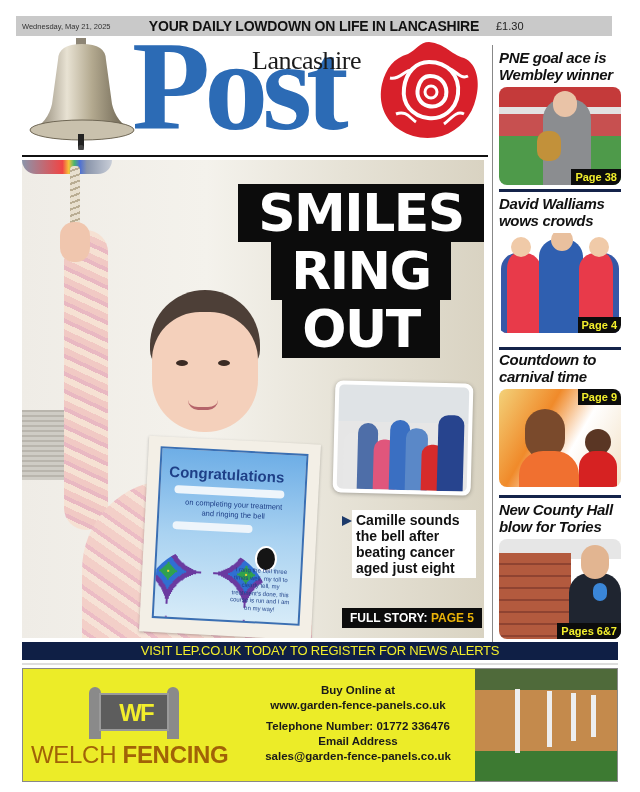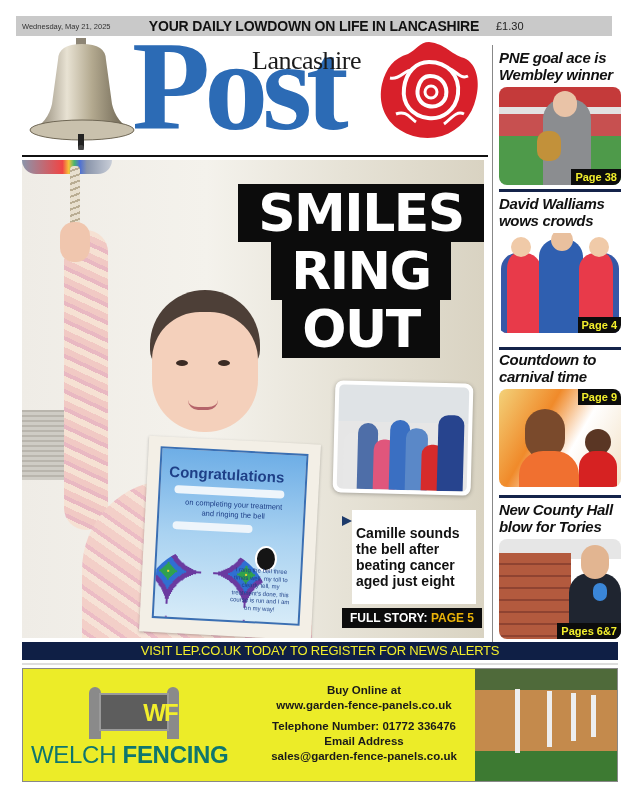--- a/index.html
+++ b/index.html
@@ -58,21 +58,21 @@
   .headline { position: absolute; left: 214px; top: 24px; width: 250px; display: flex; flex-direction: column; align-items: center; }
   .hl-line { background: #0c0c0c; color: #fff; font-family: "DejaVu Sans", sans-serif; font-weight: bold;
     font-size: 52px; line-height: 58px; letter-spacing: -1.5px; padding: 0 20px; }
 
   .inset { position: absolute; left: 312px; top: 222px; width: 138px; height: 112px; background: #fff; border-radius: 8px;
     padding: 4px; transform: rotate(1.5deg); box-shadow: 0 1px 4px rgba(0,0,0,.3); }
   .inset-photo { width: 100%; height: 100%; border-radius: 5px;
     background: linear-gradient(180deg,#dfe3e6 0 35%,#e6e6e6 35% 100%); position: relative; overflow: hidden; }
   .inset-person { position: absolute; bottom: 0; border-radius: 10px 10px 0 0; }
 
-  .caption { position: absolute; left: 330px; top: 350px; width: 124px; background: #fff; padding: 15px 4px;
+  .caption { position: absolute; left: 330px; top: 350px; width: 124px; background: #fff; padding: 2px 4px;
     font-size: 14px; font-weight: bold; color: #111; line-height: 16px; }
   .caption-arrow { position: absolute; left: 320px; top: 356px; width: 0; height: 0;
     border-top: 5px solid transparent; border-bottom: 5px solid transparent; border-left: 10px solid #1c3a6a; }
   .full-story { position: absolute; left: 320px; top: 448px; background: #0c0c0c; padding: 3px 8px;
     font-size: 12px; font-weight: bold; color: #fff; white-space: nowrap; }
   .full-story .pg { color: #eab308; }
 
   
   .sidebar { position: absolute; left: 492px; top: 45px; width: 128px; height: 604px; border-left: 1px solid #888; }
   .side-story { position: absolute; left: 6px; width: 122px; }
@@ -84,24 +84,24 @@
   
   .banner { position: absolute; left: 22px; top: 642px; width: 596px; height: 18px; background: #0f1f45;
     color: #f2ee2c; font-size: 13px; text-align: center; line-height: 18px; letter-spacing: -0.2px; }
   .banner-rule { position: absolute; left: 22px; top: 663px; width: 596px; height: 2px; background: #ddd; }
 
   
   .ad { position: absolute; left: 22px; top: 668px; width: 596px; height: 114px; border: 1px solid #888; background: #ecec28; overflow: hidden; }
   .ad-logo { position: absolute; left: 66px; top: 18px; width: 90px; height: 52px; }
   .ad-logo .post { position: absolute; top: 0; width: 12px; height: 52px; background: #8a8a8a; border-radius: 6px 6px 0 0; }
   .ad-logo .panel { position: absolute; left: 10px; top: 6px; width: 70px; height: 38px; background: #5d5d5d; border: 2px solid #9a9a9a; }
-  .ad-logo .wf { position: absolute; left: 0; width: 70px; top: 4px; text-align: center; font-size: 24px; font-weight: bold; color: #f2ee2c; letter-spacing: -2px; margin-left: 24px; }
-  .ad-brand { position: absolute; left: 8px; top: 72px; font-size: 24px; color: #0f766e; white-space: nowrap; letter-spacing: -0.3px; }
+  .ad-logo .wf { position: absolute; left: 0; width: 70px; top: 4px; text-align: center; font-size: 24px; font-weight: bold; color: #f2ee2c; letter-spacing: -2px; }
+  .ad-brand { position: absolute; left: 8px; top: 72px; font-size: 24px; color: #a16207; white-space: nowrap; letter-spacing: -0.3px; }
   .ad-brand b { font-weight: 900; }
-  .ad-text { position: absolute; left: 228px; top: 14px; width: 226px; text-align: center; color: #1a1a1a; font-weight: bold; font-size: 11.5px; line-height: 15px; }
+  .ad-text { position: absolute; left: 222px; top: 14px; width: 226px; text-align: center; color: #1a1a1a; font-weight: bold; font-size: 11.5px; line-height: 15px; }
   .ad-text .gap { height: 6px; }
   .ad-photo { position: absolute; left: 452px; top: 0; width: 144px; height: 114px;
     background: linear-gradient(180deg,#4f6a3a 0 18%,#c48a4c 18% 72%,#3d7a32 72% 100%); }
   .fence-post { position: absolute; top: 20px; width: 5px; height: 64px; background: #eee; }
 </style>
 </head>
 <body>
 
 <div class="strap">
   <span class="date">Wednesday, May 21, 2025</span>

